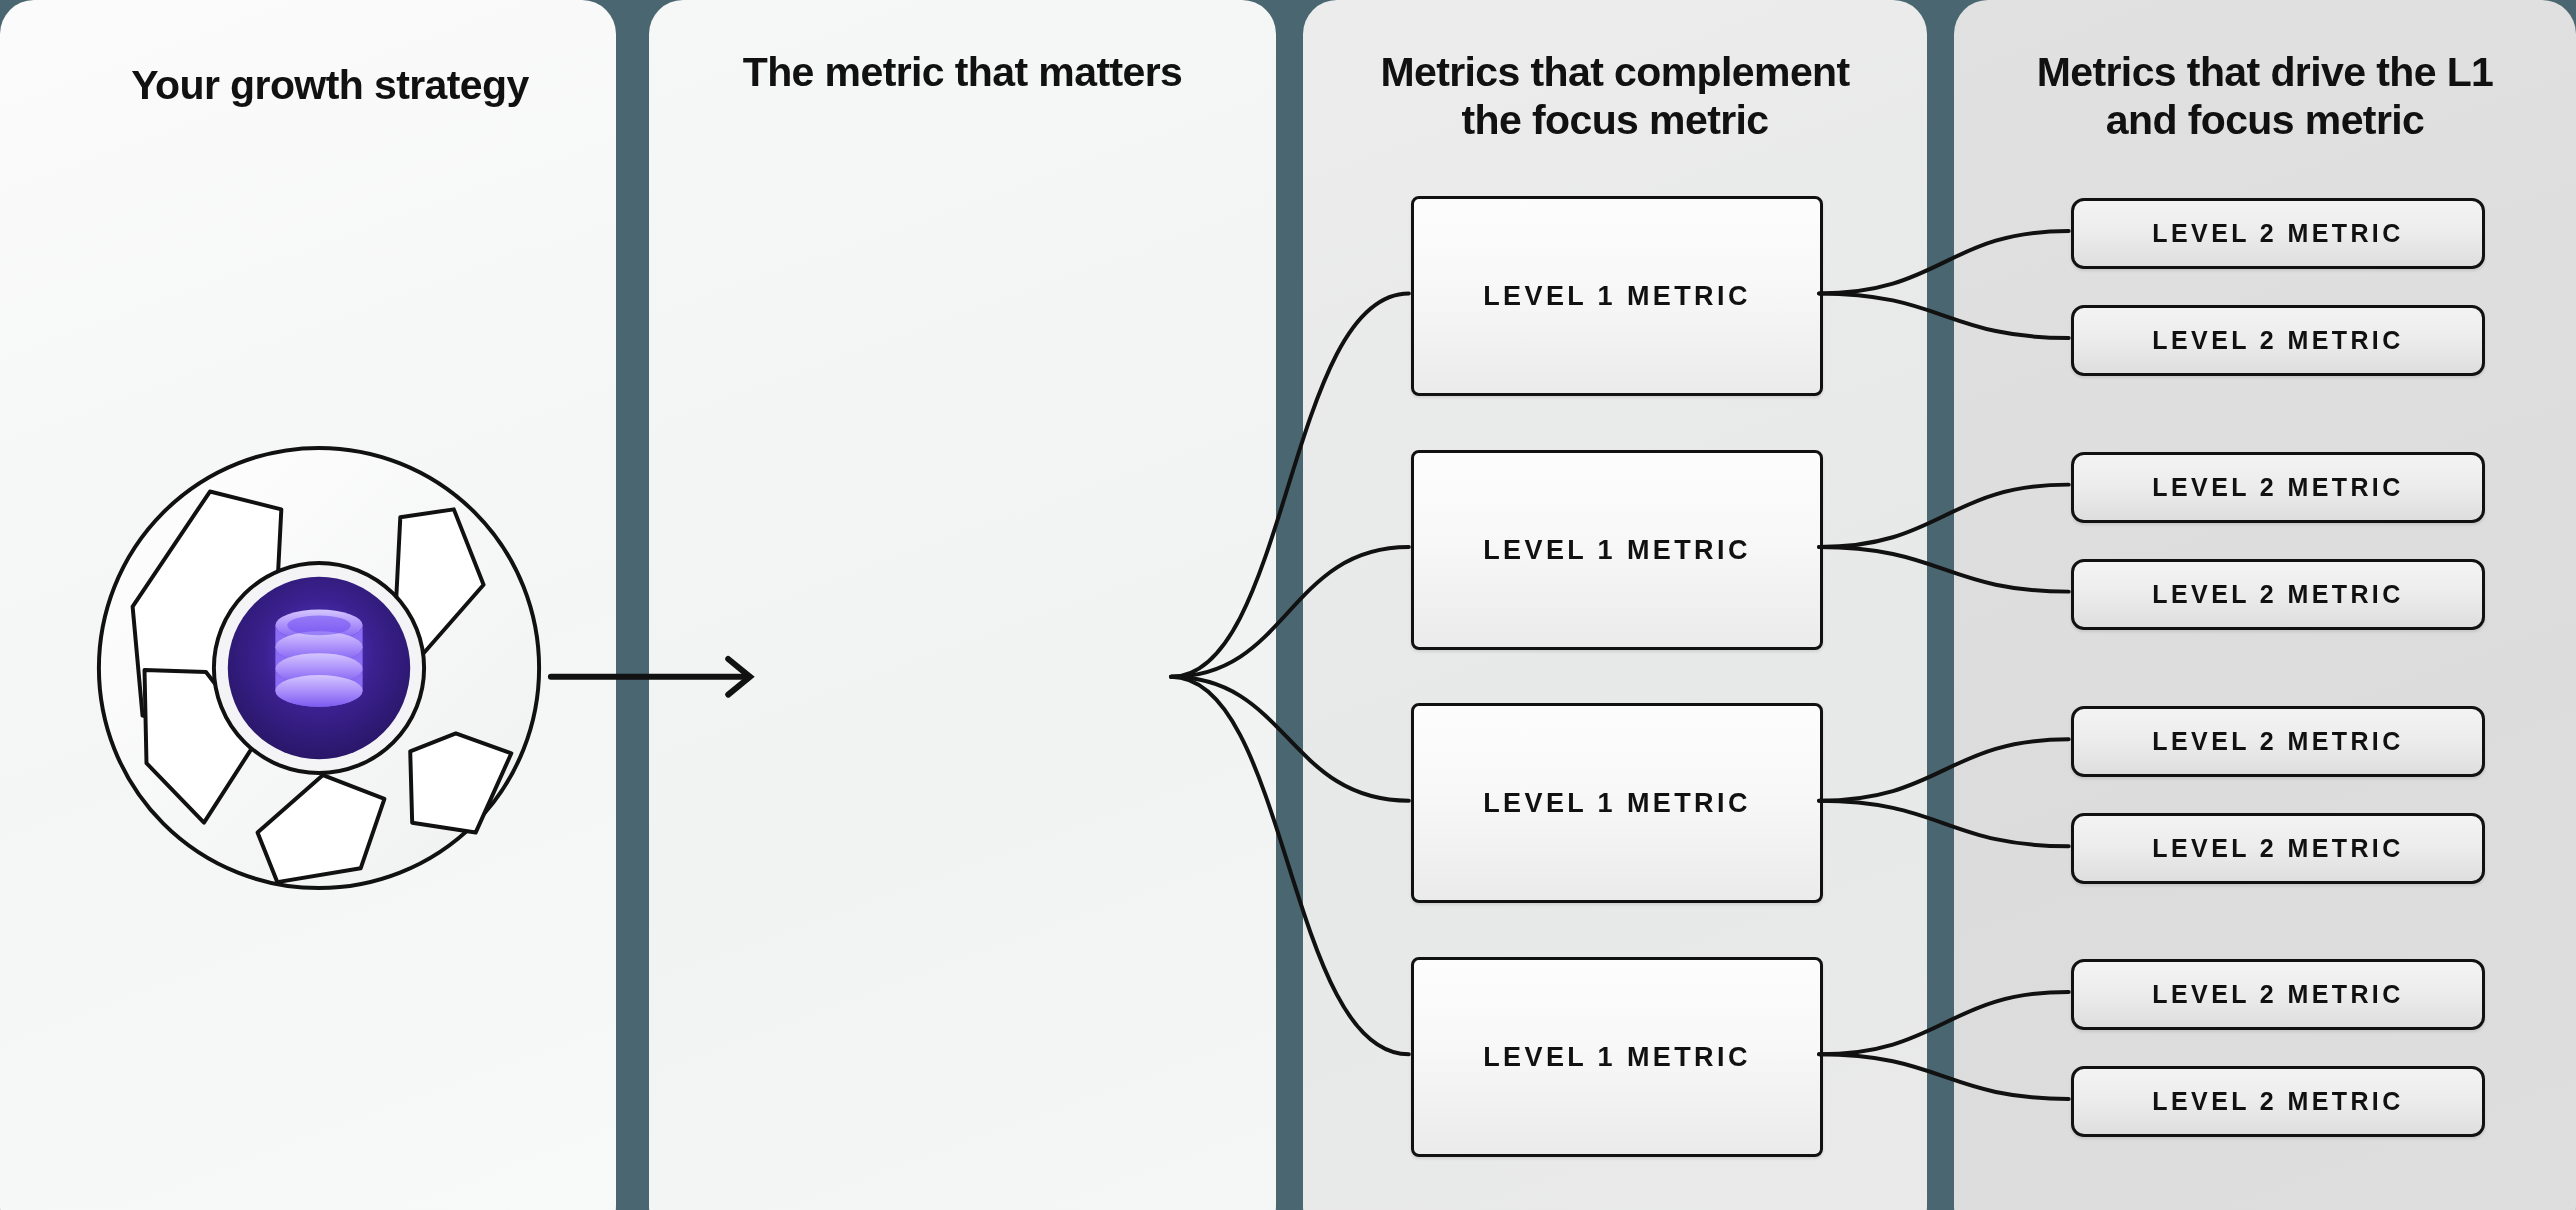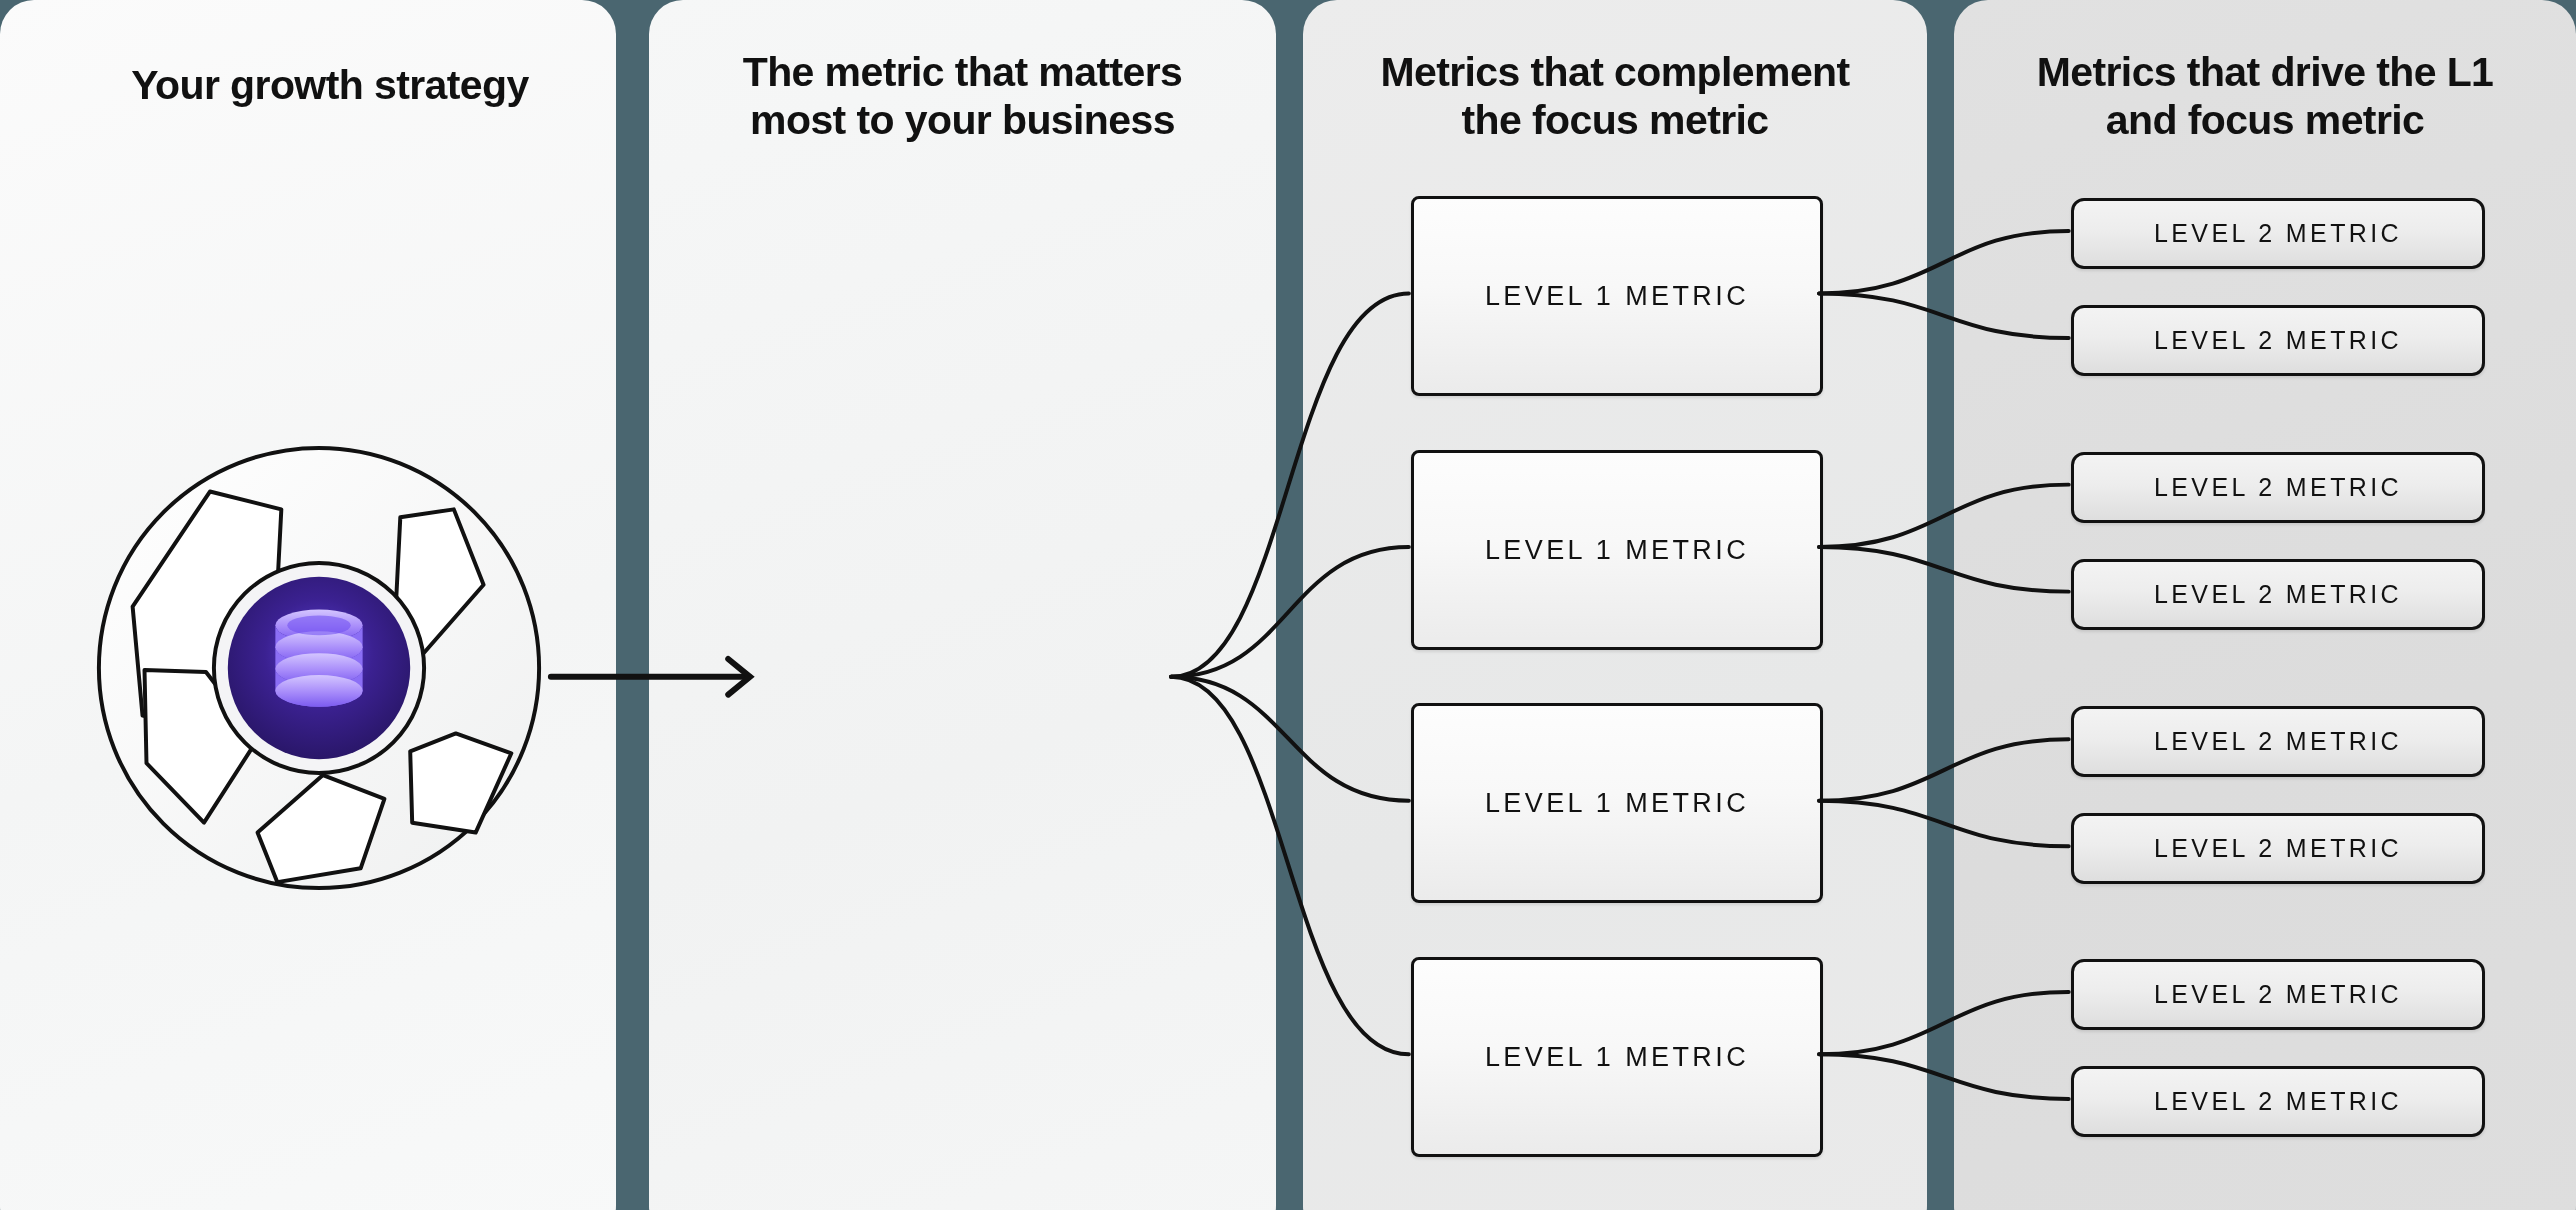--- a/index.html
+++ b/index.html
@@ -29,21 +29,21 @@
   #panel3 .panel-title{top:48px;font-size:41px;padding:0 40px;}
   #panel4 .panel-title{top:48px;font-size:41px;padding:0 20px;}
 
   
   #emblem{position:absolute;left:87px;top:436px;width:464px;height:464px;}
   #emblem svg{display:block;width:464px;height:464px;}
 
   
   .node{position:absolute;display:flex;align-items:center;justify-content:center;
     border:3.5px solid #111;border-radius:14px;
-    font-weight:400;color:#111;text-align:left;
+    font-weight:700;color:#111;text-align:left;
     letter-spacing:3.4px;
     background:linear-gradient(180deg,#fdfdfd 0%,#f8f8f8 45%,#ebebeb 100%);
     box-shadow:0 2px 3px rgba(0,0,0,.10);}
   .node span{display:block;white-space:nowrap;}
 
   #focus-metric{left:759px;top:592px;width:410px;height:178px;font-size:27px;border-radius:10px;}
   .l1{width:406px;height:194px;font-size:27px;border-radius:8px;left:1411px;}
   #l1-0{top:196px;} #l1-1{top:450px;} #l1-2{top:703px;} #l1-3{top:957px;}
   .l2{width:408px;height:65px;font-size:25px;border-radius:13px;left:2071px;
       background:linear-gradient(180deg,#f3f3f3 0%,#ededed 45%,#dedede 100%);}
@@ -62,21 +62,20 @@
 
   <div class="panel" id="panel1">
     <div class="pbg"></div>
     <div class="panel-title">Your growth strategy</div>
   </div>
 
   <div class="panel" id="panel2">
     <div class="pbg"></div>
     <div class="panel-title">
       <div>The metric that matters</div>
-      <div>most to your business</div>
     </div>
   </div>
 
   <div class="panel" id="panel3">
     <div class="pbg"></div>
     <div class="panel-title">
       <div>Metrics that complement</div>
       <div>the focus metric</div>
     </div>
   </div>

